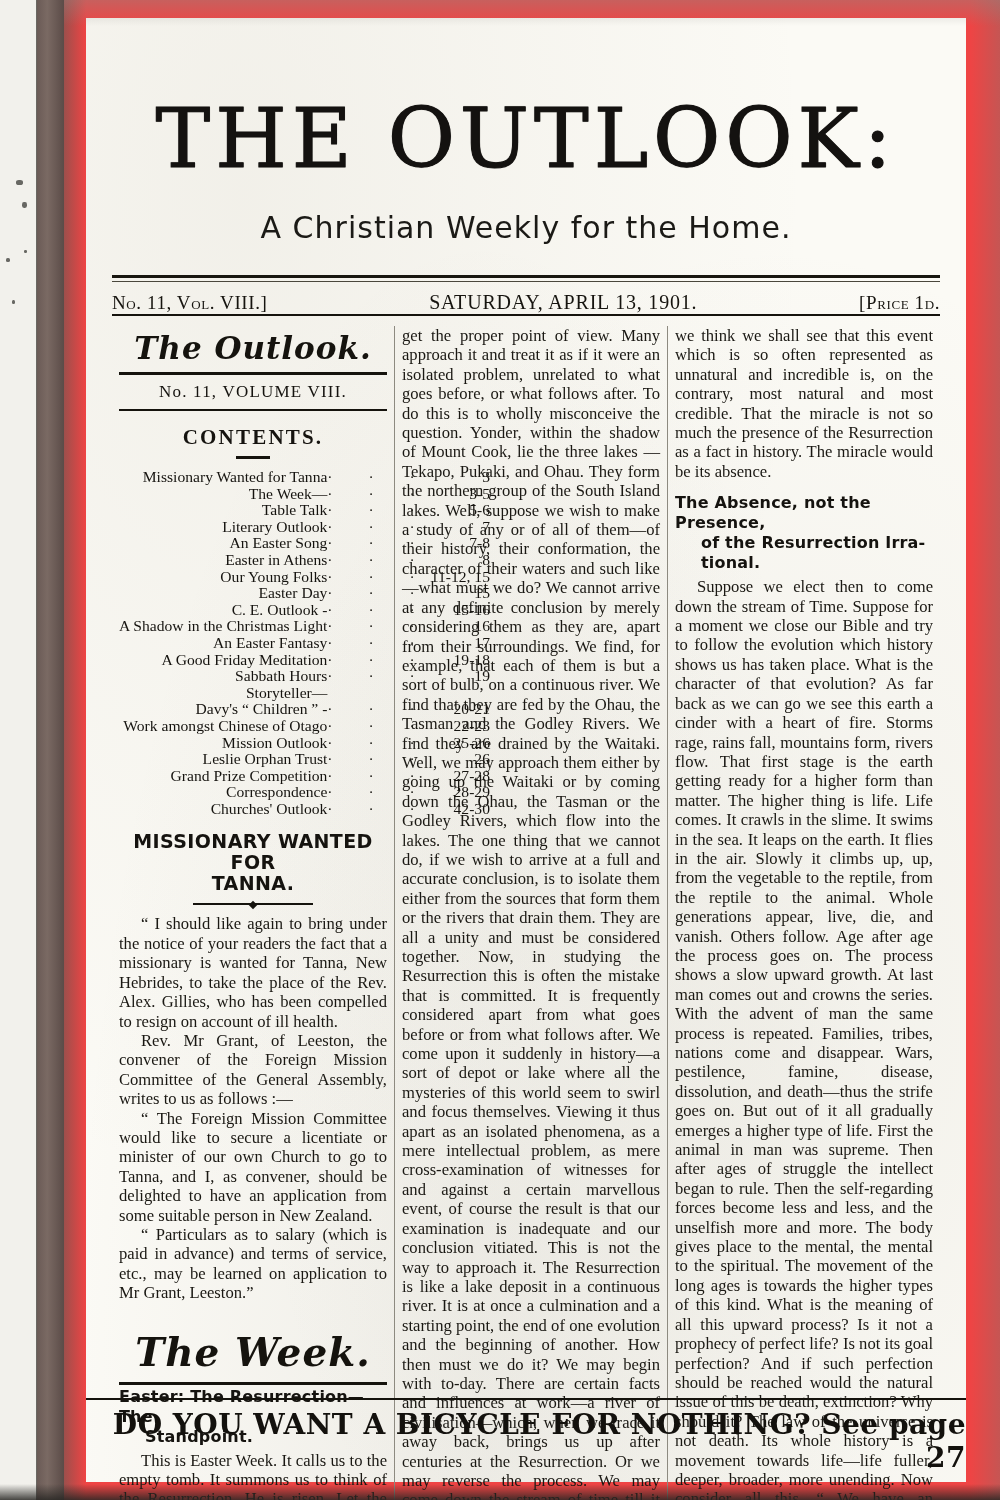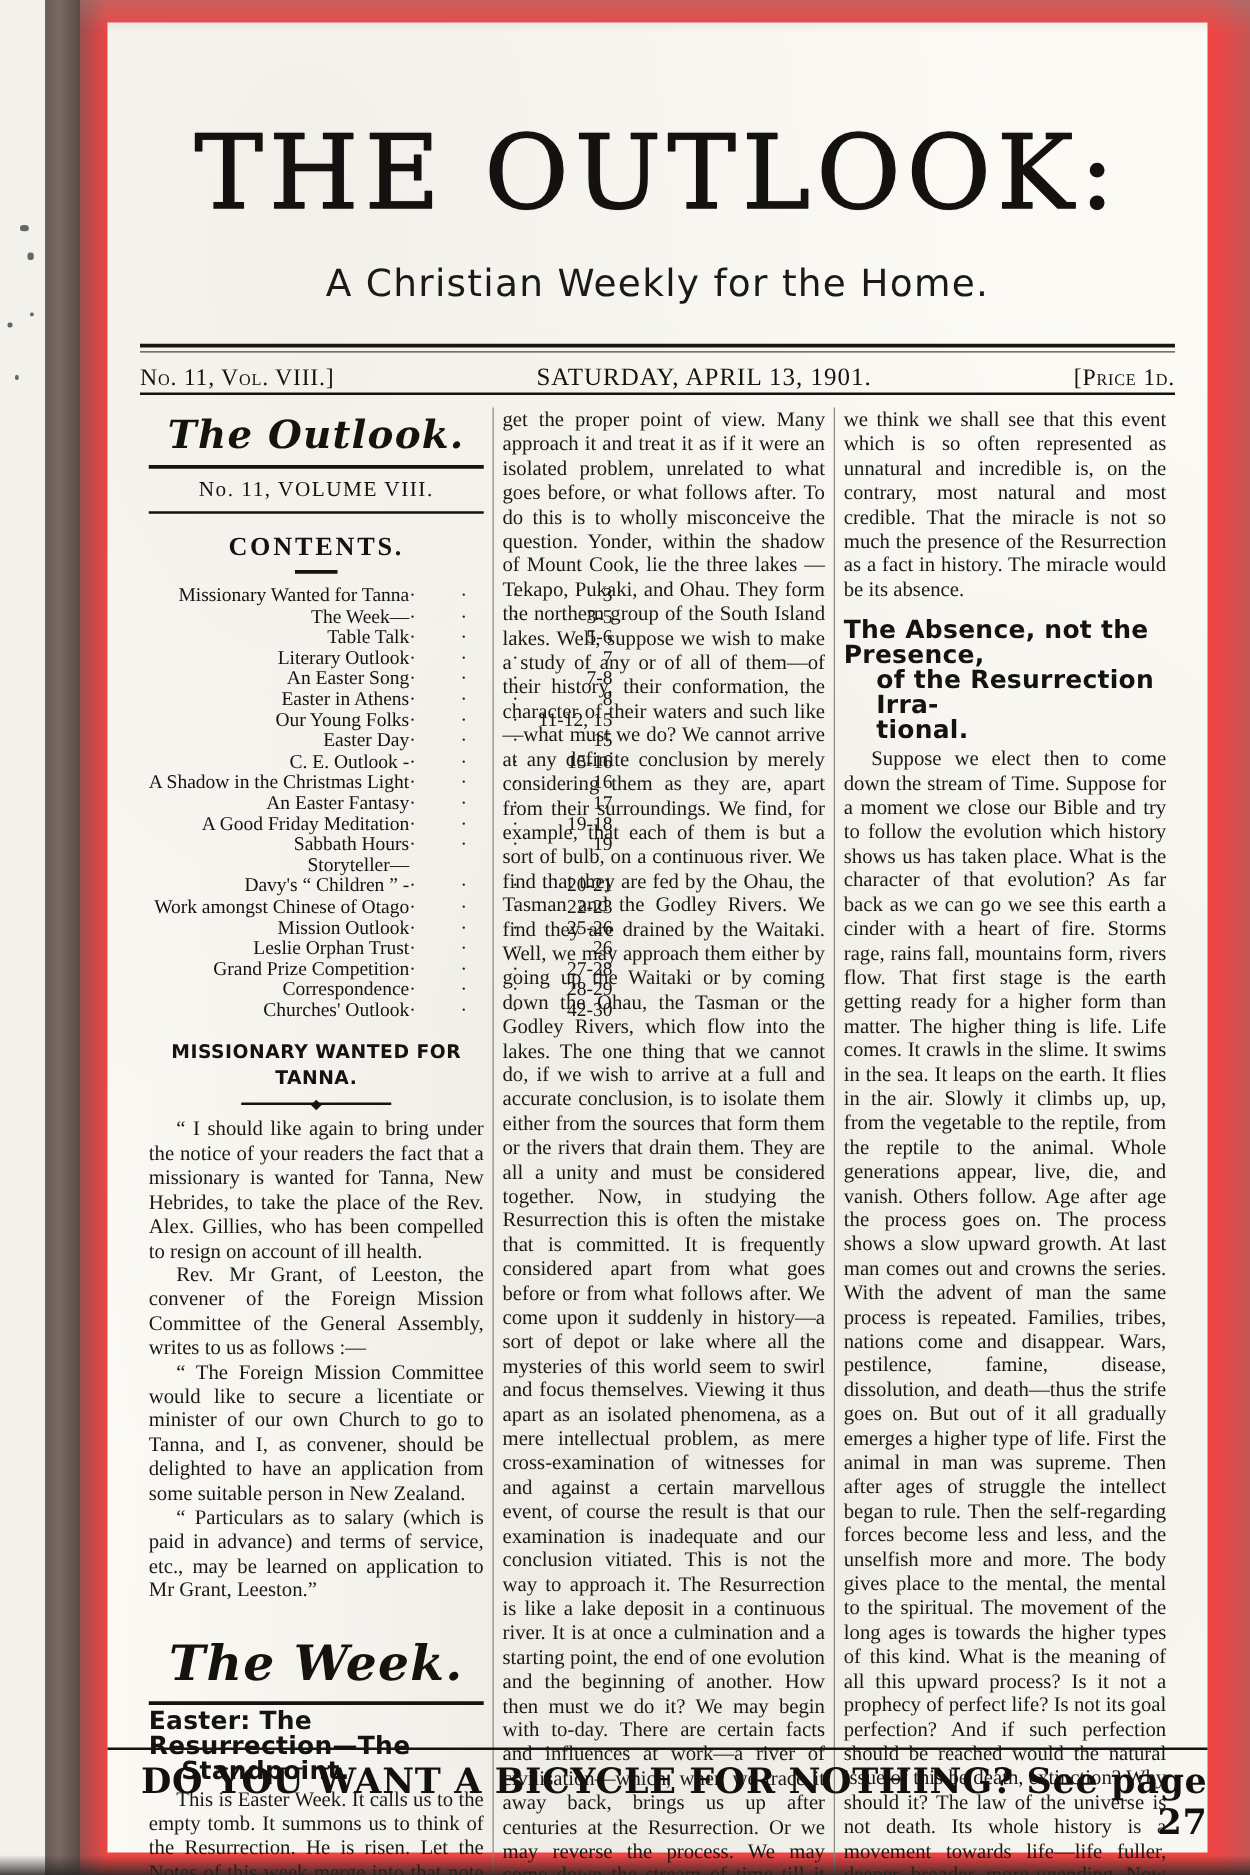--- a/index.html
+++ b/index.html
@@ -134,35 +134,35 @@
   table.contents{width:100%;border-collapse:collapse;font-size:15.6px;}
   table.contents td{padding:0;line-height:16.6px;white-space:nowrap;}
   td.ct-title{text-align:right;}
   td.ct-dots{text-align:center;color:#1a1813;letter-spacing:16px;}
   td.ct-page{text-align:right;padding-left:4px;}
   tr.sub td.ct-title{padding-left:18px;}
 
   
   h2.art{
     font-family:"DejaVu Sans", sans-serif;
-    font-size:15px;font-weight:700;text-align:center;
+    font-size:19px;font-weight:700;text-align:center;
     letter-spacing:.4px;line-height:21px;
     margin:14px 0 0;
   }
   .orn{
     width:120px;height:0;margin:9px auto 9px;
     border-top:2px solid #15130d;position:relative;
   }
   .orn:after{
     content:"";position:absolute;left:50%;top:-3px;margin-left:-3px;
     width:6px;height:6px;background:#15130d;transform:rotate(45deg);
   }
   h3.sub{
     font-family:"DejaVu Sans", sans-serif;
-    font-size:20px;font-weight:700;line-height:20px;
+    font-size:16px;font-weight:700;line-height:20px;
     margin:2px 0 4px;letter-spacing:.2px;
   }
   h3.sub .ln2{display:block;padding-left:26px;}
   h3.sub.centered{text-align:left;}
 
   
   .banner{
     position:absolute;left:86px;bottom:26px;width:880px;
     text-align:center;
   }

